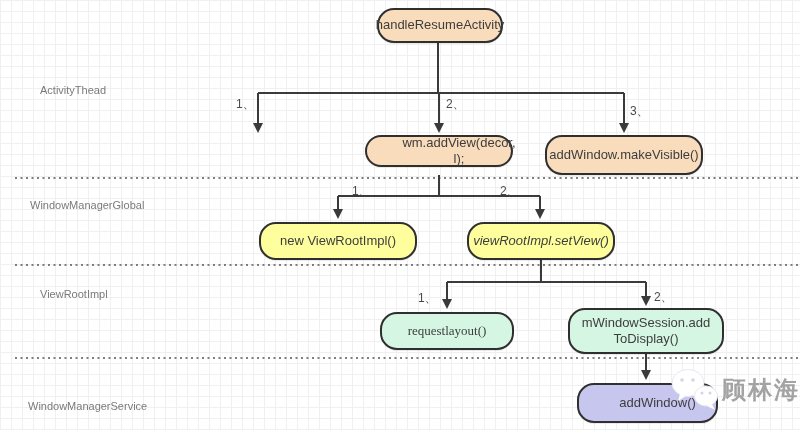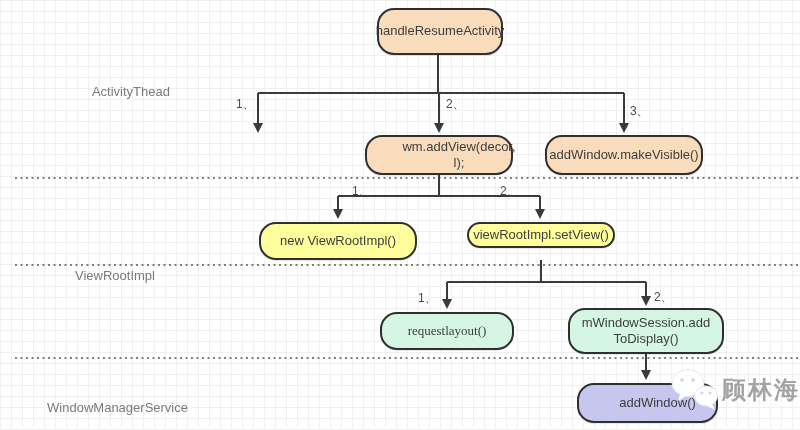--- a/index.html
+++ b/index.html
@@ -27,22 +27,22 @@
     line-height:1.25;
     box-shadow:0 1px 0 rgba(0,0,0,0.08);
   }
   .peach{background:#f9dcbc;}
   .yellow{background:#feff9c;}
   .green{background:#d5f6e3;}
   .purple{background:#c6c6ef;}
   .wrap{word-break:break-all;}
   .section-label{
     position:absolute;
-    font-size:13px;color:#7a7a7a;
-    text-align:right;
+    font-size:11px;color:#7a7a7a;
+    text-align:left;
   }
   .edge-label{
     position:absolute;
     font-size:12px;color:#4a4a4a;
   }
   .watermark{
     position:absolute;left:670px;top:366px;
     display:flex;align-items:center;
   }
   .wm-text{
@@ -78,28 +78,29 @@
     <line x1="540" y1="196" x2="540" y2="216" stroke="#3a3a3a" stroke-width="2" marker-end="url(#ah)"></line>
 
     <path d="M541 260 V282 M447 282 H646" stroke="#3a3a3a" stroke-width="2" fill="none"></path>
     <line x1="447" y1="282" x2="447" y2="306" stroke="#3a3a3a" stroke-width="2" marker-end="url(#ah)"></line>
     <line x1="646" y1="282" x2="646" y2="303" stroke="#3a3a3a" stroke-width="2" marker-end="url(#ah)"></line>
 
     <line x1="646" y1="354" x2="646" y2="377" stroke="#3a3a3a" stroke-width="2" marker-end="url(#ah)"></line>
   </svg>
 
   <div class="section-label" style="left:40px;top:84px;width:130px;">ActivityThead</div>
-  <div class="section-label" style="left:40px;top:268px;width:115px;">ViewRootImpl</div>
+  <div class="section-label" style="left:30px;top:199px;width:155px;">WindowManagerGlobal</div>
+  <div class="section-label" style="left:40px;top:288px;width:115px;">ViewRootImpl</div>
   <div class="section-label" style="left:28px;top:400px;width:160px;">WindowManagerService</div>
 
-  <div class="node peach" style="left:377px;top:8px;width:126px;height:47px;">handleResumeActivity</div>
-  <div class="node peach" style="left:365px;top:135px;width:148px;height:40px;padding-left:48px;">wm.addView(decor, l);</div>
+  <div class="node peach" style="left:377px;top:8px;width:126px;height:35px;">handleResumeActivity</div>
+  <div class="node peach" style="left:365px;top:135px;width:148px;height:32px;padding-left:48px;">wm.addView(decor, l);</div>
   <div class="node peach" style="left:545px;top:135px;width:158px;height:40px;">addWindow.makeVisible()</div>
   <div class="node yellow" style="left:259px;top:222px;width:158px;height:38px;">new ViewRootImpl()</div>
-  <div class="node yellow" style="left:467px;top:222px;width:148px;height:26px;">viewRootImpl.setView()</div>
+  <div class="node yellow" style="left:467px;top:222px;width:148px;height:38px;font-style:italic;">viewRootImpl.setView()</div>
   <div class="node green" style="left:380px;top:312px;width:134px;height:38px;font-family:Liberation Serif, serif;">requestlayout()</div>
   <div class="node green wrap" style="left:568px;top:308px;width:156px;height:46px;">mWindowSession.addToDisplay()</div>
   <div class="node purple" style="left:577px;top:383px;width:141px;height:40px;padding-left:28px;">addWindow()</div>
 
   <div class="edge-label" style="left:236px;top:96px;">1、</div>
   <div class="edge-label" style="left:446px;top:96px;">2、</div>
   <div class="edge-label" style="left:630px;top:103px;">3、</div>
   <div class="edge-label" style="left:352px;top:183px;">1、</div>
   <div class="edge-label" style="left:500px;top:183px;">2、</div>
   <div class="edge-label" style="left:418px;top:290px;">1、</div>

